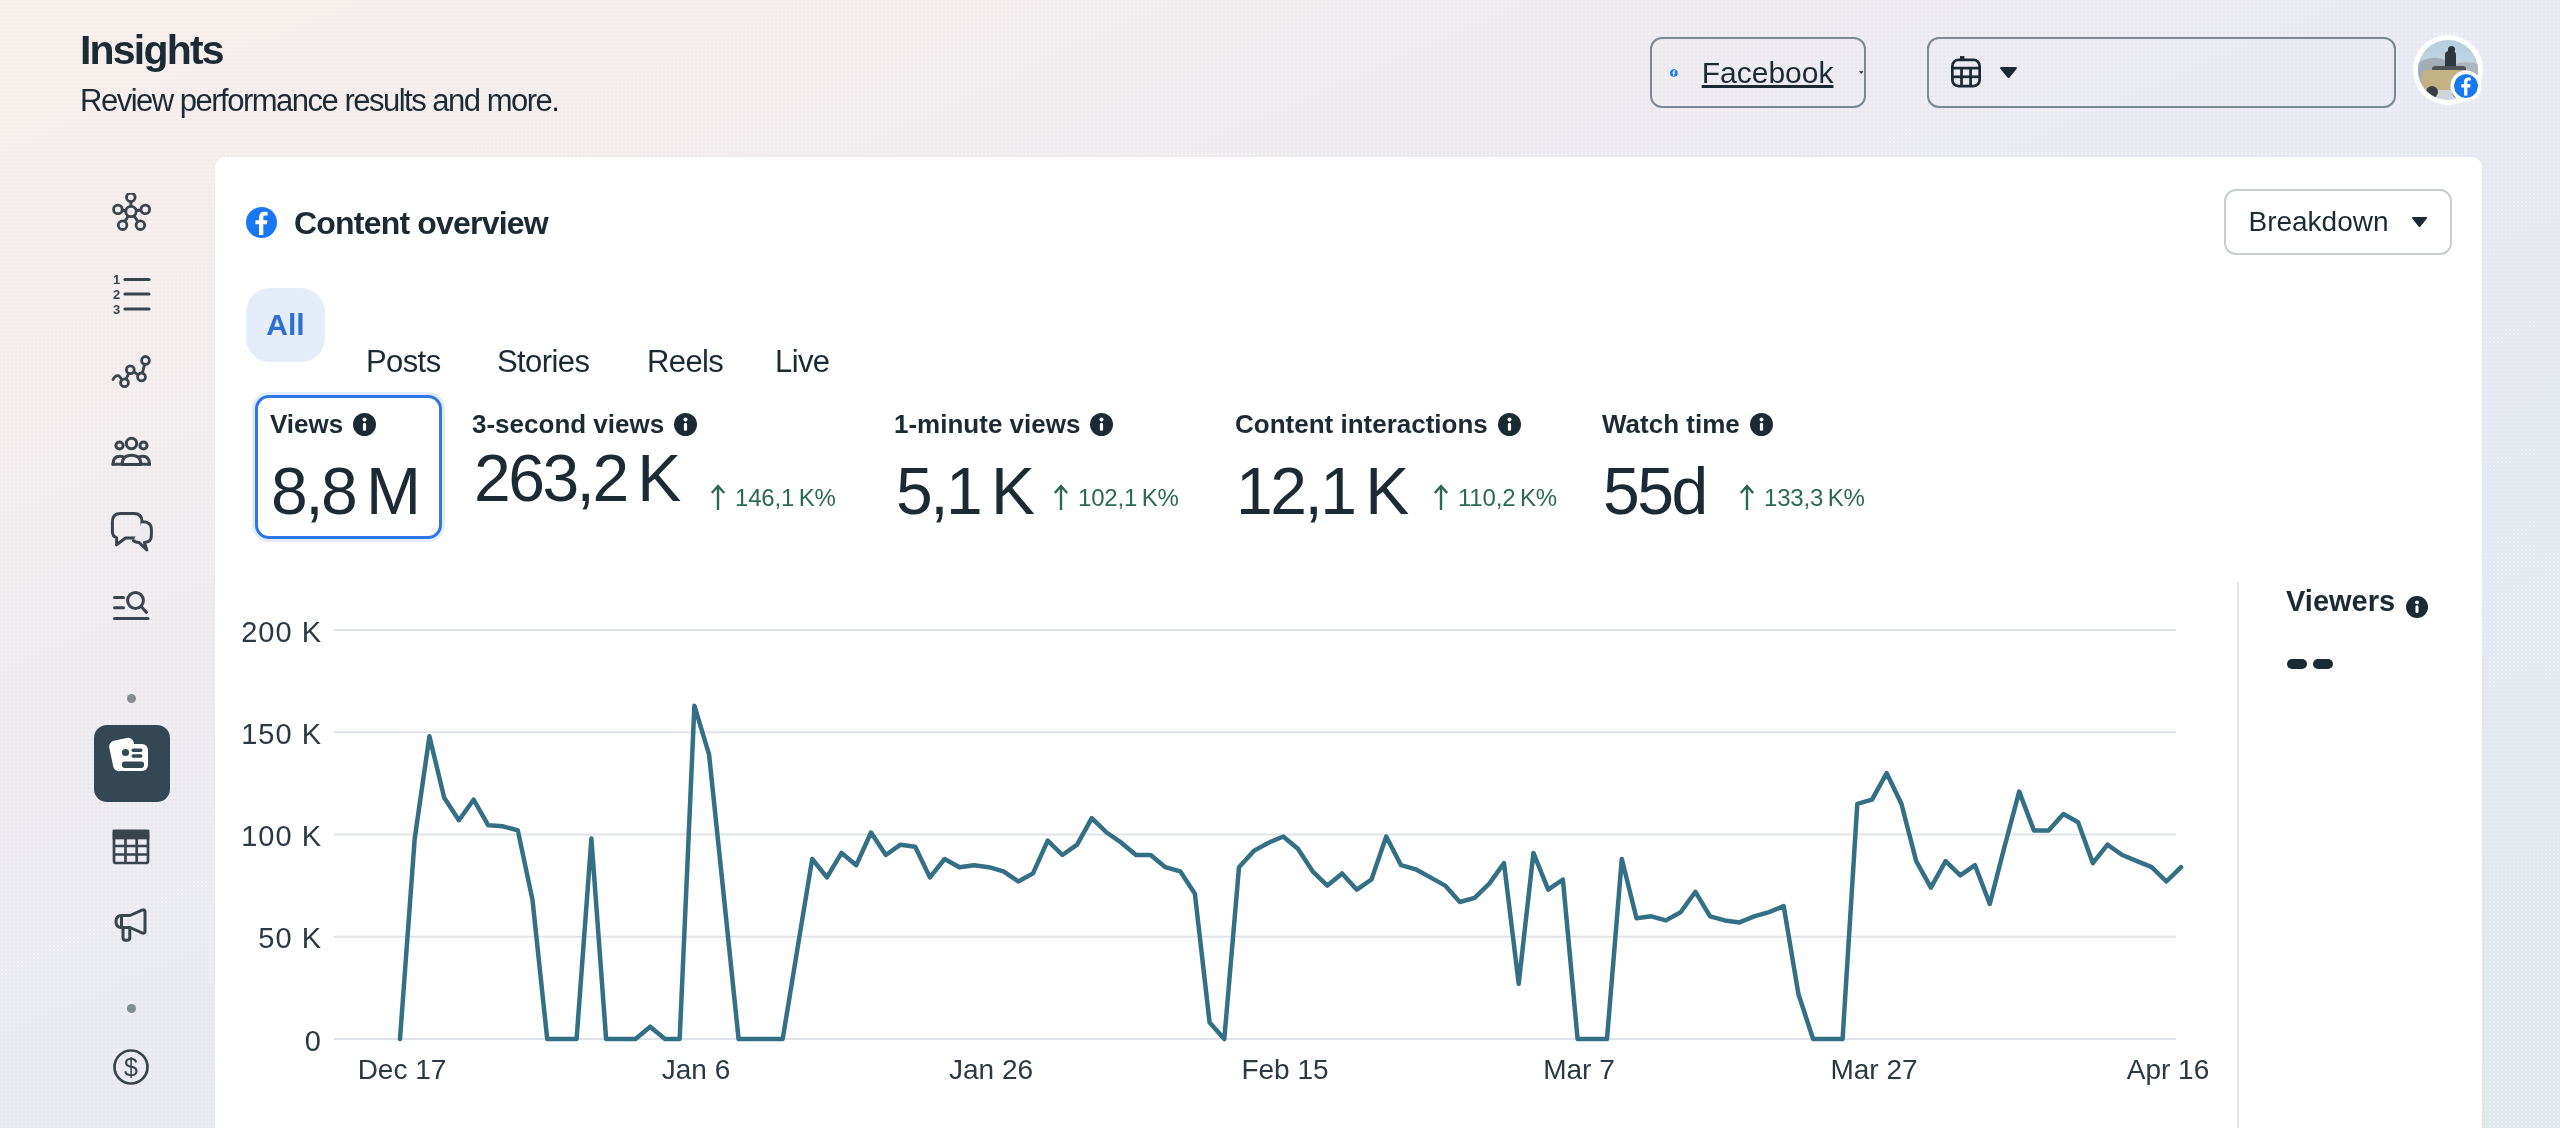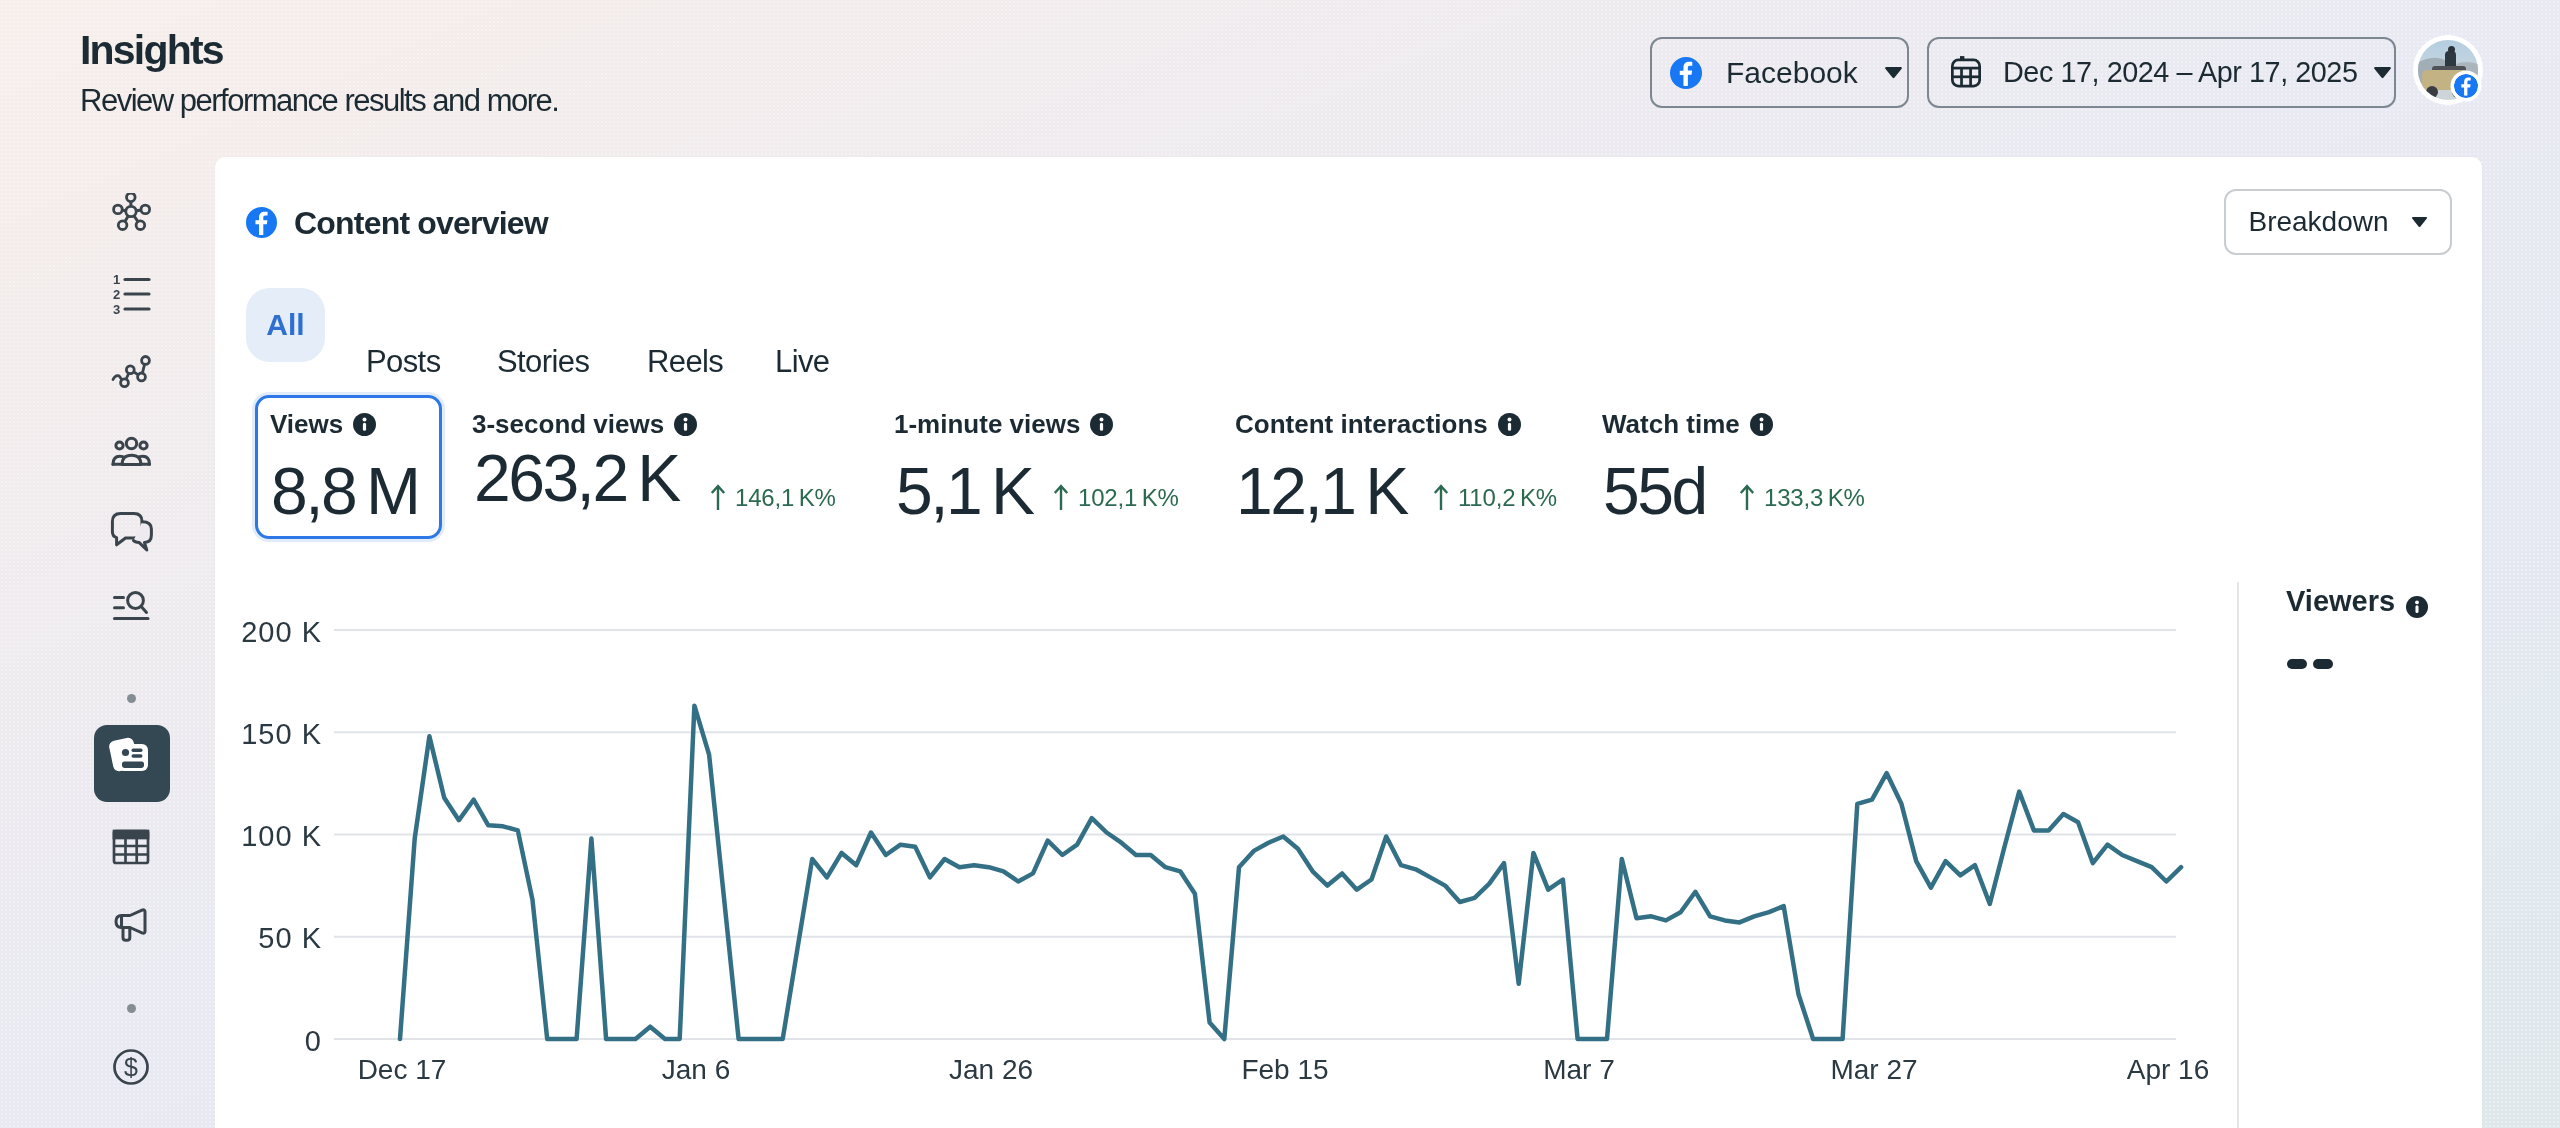--- a/index.html
+++ b/index.html
@@ -20,21 +20,21 @@
   box-shadow:0 1px 3px rgba(0,0,0,0.05);
 }
 
 #h-title { left:80px; top:27px; font-size:41px; font-weight:bold; letter-spacing:-1.8px; color:#1c2b33;}
 #h-sub   { left:80px; top:83px; font-size:31px; letter-spacing:-1.5px; color:#1c2b33;}
 
 .topbtn {
   position:absolute; border:2px solid #7c8791; border-radius:12px;
   display:flex; align-items:center; font-size:31px; color:#1c2b33;
 }
-#btn-fb   { left:1650px; top:37px; width:259px; height:71px; padding-left:18px; font-size:30px; }
+#btn-fb   { left:1650px; top:37px; width:216px; height:71px; padding-left:18px; font-size:30px;text-decoration:underline; }
 #btn-date { left:1927px; top:37px; width:469px; height:71px; padding-left:19px; font-size:28.8px; letter-spacing:-0.45px; white-space:nowrap; }
 .caret { width:19px; height:13px; }
 
 #avatar { left:2413px; top:35px; width:70px; height:70px; border-radius:50%;
   background:#fff; }
 #avatar .ph { position:absolute; left:5px; top:5px; width:60px; height:60px; border-radius:50%; overflow:hidden;
   background:linear-gradient(180deg,#b4cee0 0%,#c0d3e0 34%,#b6c2ca 48%,#c9d2d8 58%,#cfd6da 100%);}
 #avatar .mtn { position:absolute; left:-6px; top:18px; width:40px; height:26px; background:#a2aeb6; border-radius:50% 50% 0 0; transform:rotate(-8deg);}
 #avatar .mtn2{ position:absolute; left:30px; top:22px; width:36px; height:22px; background:#aab5bc; border-radius:60% 40% 0 0; transform:rotate(6deg);}
 #avatar .fig { position:absolute; left:27px; top:11px; width:11px; height:22px; background:#2e3840; border-radius:4px 4px 2px 2px;}
@@ -180,21 +180,20 @@
 </div>
 <div class="topbtn" id="btn-date">
   <svg width="36" height="36" viewBox="0 0 33 33" fill="none" stroke="#1c2b33" stroke-width="2.5">
     <rect x="4" y="4.5" width="25" height="24" rx="5.5"></rect>
     <line x1="4" y1="12" x2="29" y2="12"></line>
     <line x1="12.4" y1="12" x2="12.4" y2="28"></line>
       <line x1="20.7" y1="12" x2="20.7" y2="28"></line>
     <line x1="4" y1="20" x2="29" y2="20"></line>
     <line x1="11" y1="2.5" x2="15" y2="2.5" stroke-width="3"></line>
   </svg>
-  <span style="margin-left:19px;">Dec 17, 2024 – Apr 17, 2025</span>
   <svg class="caret" style="margin-left:15px;" viewBox="0 0 19 13">
       <path d="M2.2 2h14.6L9.5 11z" fill="#1c2b33" stroke="#1c2b33" stroke-width="2.2" stroke-linejoin="round"></path>
     </svg>
 </div>
 <div class="abs" id="avatar">
     <div class="ph">
       <div class="mtn"></div>
       <div class="mtn2"></div>
       <div class="fig"></div>
       <div class="head"></div>

